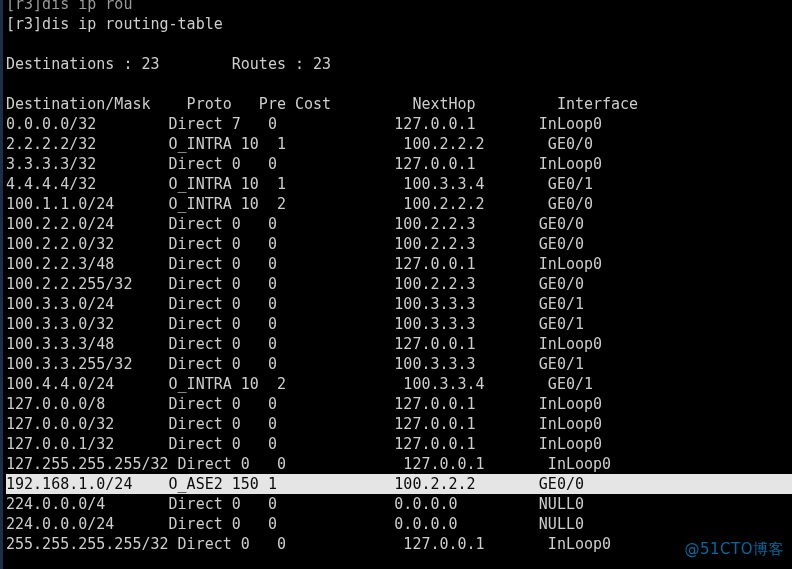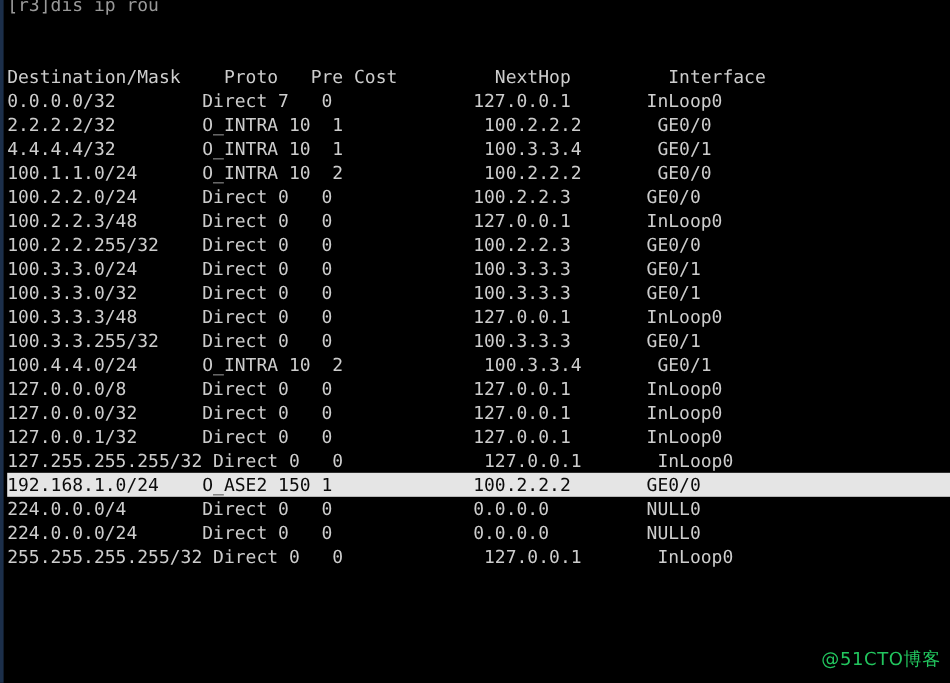--- a/index.html
+++ b/index.html
@@ -60,49 +60,53 @@
   .line.clipped {
     color: #9a9a9a;
   }
 
   .watermark {
     position: absolute;
     right: 8px;
     bottom: 10px;
     font-family: "DejaVu Sans", "Liberation Sans", sans-serif;
     font-size: 15px;
-    color: #22c55e;
+    color: #0369a1;
     letter-spacing: 0.5px;
     user-select: none;
     pointer-events: none;
     text-align: right;
   }
 </style>
 </head>
 <body>
 
 <div id="terminal">
   <div class="screen">
 
     <span class="line clipped">[r3]dis ip rou</span>
 
+    <span class="line">[r3]dis ip routing-table</span>
 
     <span class="line blank">&nbsp;</span>
 
+    <span class="line">Destinations : 23        Routes : 23</span>
 
     <span class="line blank">&nbsp;</span>
 
     <span class="line">Destination/Mask    Proto   Pre Cost         NextHop         Interface</span>
 
     <div id="route-rows">
         <span class="line">0.0.0.0/32        Direct 7   0             127.0.0.1       InLoop0</span>
         <span class="line">2.2.2.2/32        O_INTRA 10  1             100.2.2.2       GE0/0</span>
+        <span class="line">3.3.3.3/32        Direct 0   0             127.0.0.1       InLoop0</span>
         <span class="line">4.4.4.4/32        O_INTRA 10  1             100.3.3.4       GE0/1</span>
         <span class="line">100.1.1.0/24      O_INTRA 10  2             100.2.2.2       GE0/0</span>
         <span class="line">100.2.2.0/24      Direct 0   0             100.2.2.3       GE0/0</span>
+        <span class="line">100.2.2.0/32      Direct 0   0             100.2.2.3       GE0/0</span>
         <span class="line">100.2.2.3/48      Direct 0   0             127.0.0.1       InLoop0</span>
         <span class="line">100.2.2.255/32    Direct 0   0             100.2.2.3       GE0/0</span>
         <span class="line">100.3.3.0/24      Direct 0   0             100.3.3.3       GE0/1</span>
         <span class="line">100.3.3.0/32      Direct 0   0             100.3.3.3       GE0/1</span>
         <span class="line">100.3.3.3/48      Direct 0   0             127.0.0.1       InLoop0</span>
         <span class="line">100.3.3.255/32    Direct 0   0             100.3.3.3       GE0/1</span>
         <span class="line">100.4.4.0/24      O_INTRA 10  2             100.3.3.4       GE0/1</span>
         <span class="line">127.0.0.0/8       Direct 0   0             127.0.0.1       InLoop0</span>
         <span class="line">127.0.0.0/32      Direct 0   0             127.0.0.1       InLoop0</span>
         <span class="line">127.0.0.1/32      Direct 0   0             127.0.0.1       InLoop0</span>

